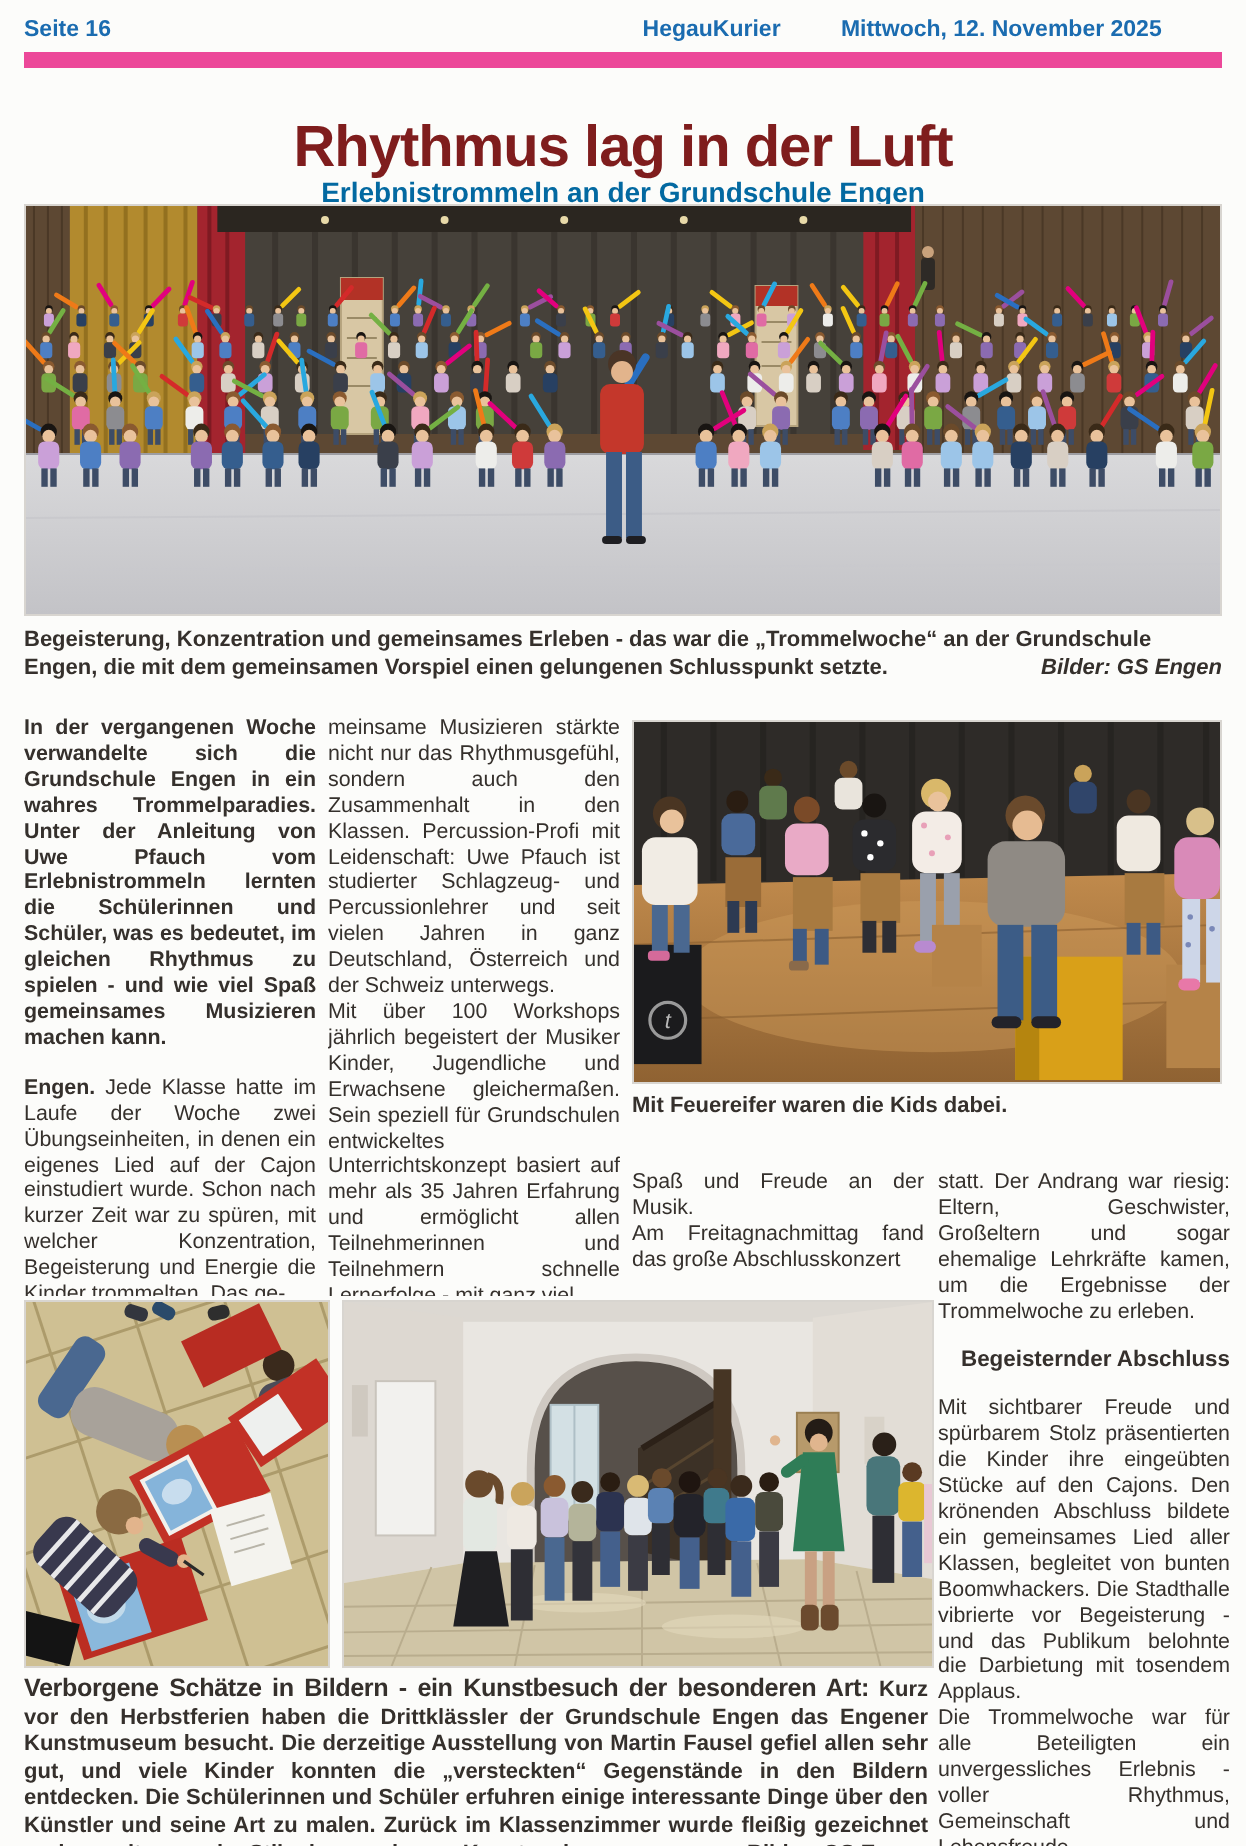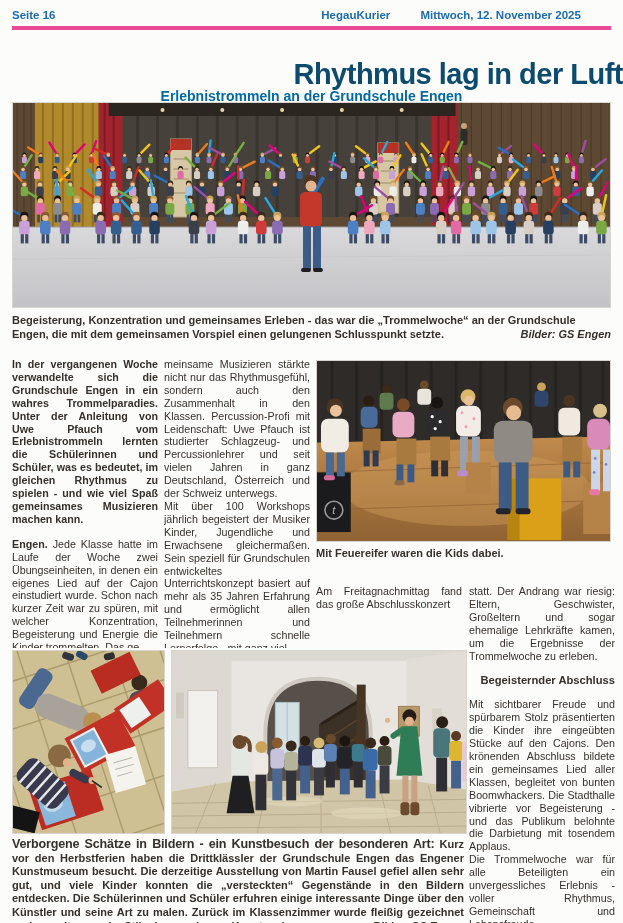--- a/index.html
+++ b/index.html
@@ -1,26 +1,26 @@
 <!DOCTYPE html>
 <html lang="de"><head>
 <meta charset="utf-8">
 <style>
   html,body{margin:0;padding:0;background:#9a9a9a;}
   .page{position:relative;width:623px;height:923px;margin:0 auto;background:#fcfcfa;
         font-family:"Liberation Sans","DejaVu Sans",sans-serif;color:#35302c;overflow:hidden;}
   
   .masthead{position:absolute;left:12px;top:9px;width:599px;display:flex;align-items:baseline;
-            color:#1b6cb0;font-size:11.5px;font-weight:bold;border-bottom:4px solid #ec4899;padding-bottom:5px;}
+            color:#1b6cb0;font-size:11.5px;font-weight:bold;border-bottom:8px solid #ec4899;padding-bottom:5px;}
   .mh-left{flex:1;text-align:left;}
   .mh-center{flex:1.4;text-align:right;}
   .mh-right{flex:1.4;text-align:center;}
   
-  .title{position:absolute;left:0;top:39px;width:100%;text-align:right;font-size:29px;
-         font-weight:bold;color:#0c4a6e;letter-spacing:-0.5px;}
+  .title{position:absolute;left:0;top:39px;width:100%;text-align:center;font-size:29px;
+         font-weight:bold;color:#7f1d1d;letter-spacing:-0.5px;}
   .subtitle{position:absolute;left:0;top:76px;width:100%;text-align:center;font-size:14px;
             font-weight:bold;color:#0369a1;}
   
   .photo{position:absolute;border:1px solid #d8d5d0;box-sizing:border-box;background:#ddd;}
   .photo svg{display:block;width:100%;height:100%;}
   #photo-lead{left:12px;top:102px;width:599px;height:206px;}
   
   .cap{font-size:11px;line-height:13.5px;font-weight:bold;color:#35302c;}
   .caption-lead{position:absolute;left:12px;top:314px;width:599px;}
   .credit{position:absolute;right:0;bottom:0;font-style:italic;font-weight:bold;}
@@ -950,20 +950,21 @@
             <circle cx="279" cy="112" r="1.4" fill="#7a88b8"></circle>
             <circle cx="291" cy="104" r="1.4" fill="#7a88b8"></circle>
           <rect x="274" y="129" width="11" height="6" rx="3" fill="#e878a8"></rect>
         </g>
       </svg>
     </div>
 
     <div class="cap caption-cajon">Mit Feuereifer waren die Kids dabei.</div>
 
     <div class="col" id="col3">
+      <p>Spaß und Freude an der Musik.</p>
       <p>Am Freitagnachmittag fand das große Abschlusskonzert</p>
     </div>
 
     <div class="col" id="col4">
       <p>statt. Der Andrang war riesig: Eltern, Geschwister, Großeltern und sogar ehemalige Lehrkräfte kamen, um die Ergebnisse der Trommelwoche zu erleben.</p>
       <h3>Begeisternder Abschluss</h3>
       <p>Mit sichtbarer Freude und spürbarem Stolz präsentierten die Kinder ihre eingeübten Stücke auf den Cajons. Den krönenden Abschluss bildete ein gemeinsames Lied aller Klassen, begleitet von bunten Boomwhackers. Die Stadthalle vibrierte vor Begeisterung - und das Publikum belohnte die Darbietung mit tosendem Applaus.</p>
       <p>Die Trommelwoche war für alle Beteiligten ein unvergessliches Erlebnis - voller Rhythmus, Gemeinschaft und Lebensfreude.</p>
     </div>
 

